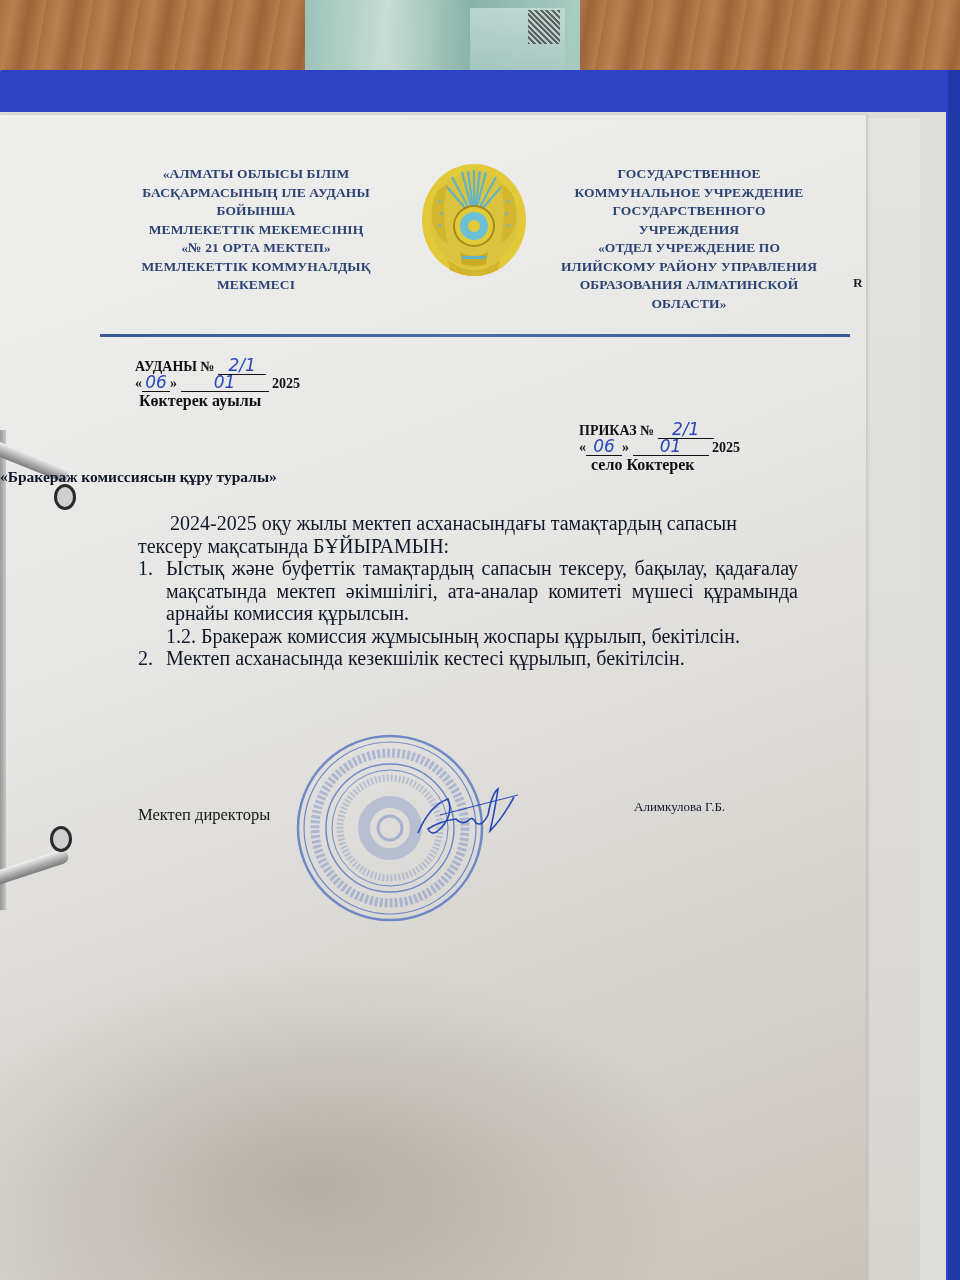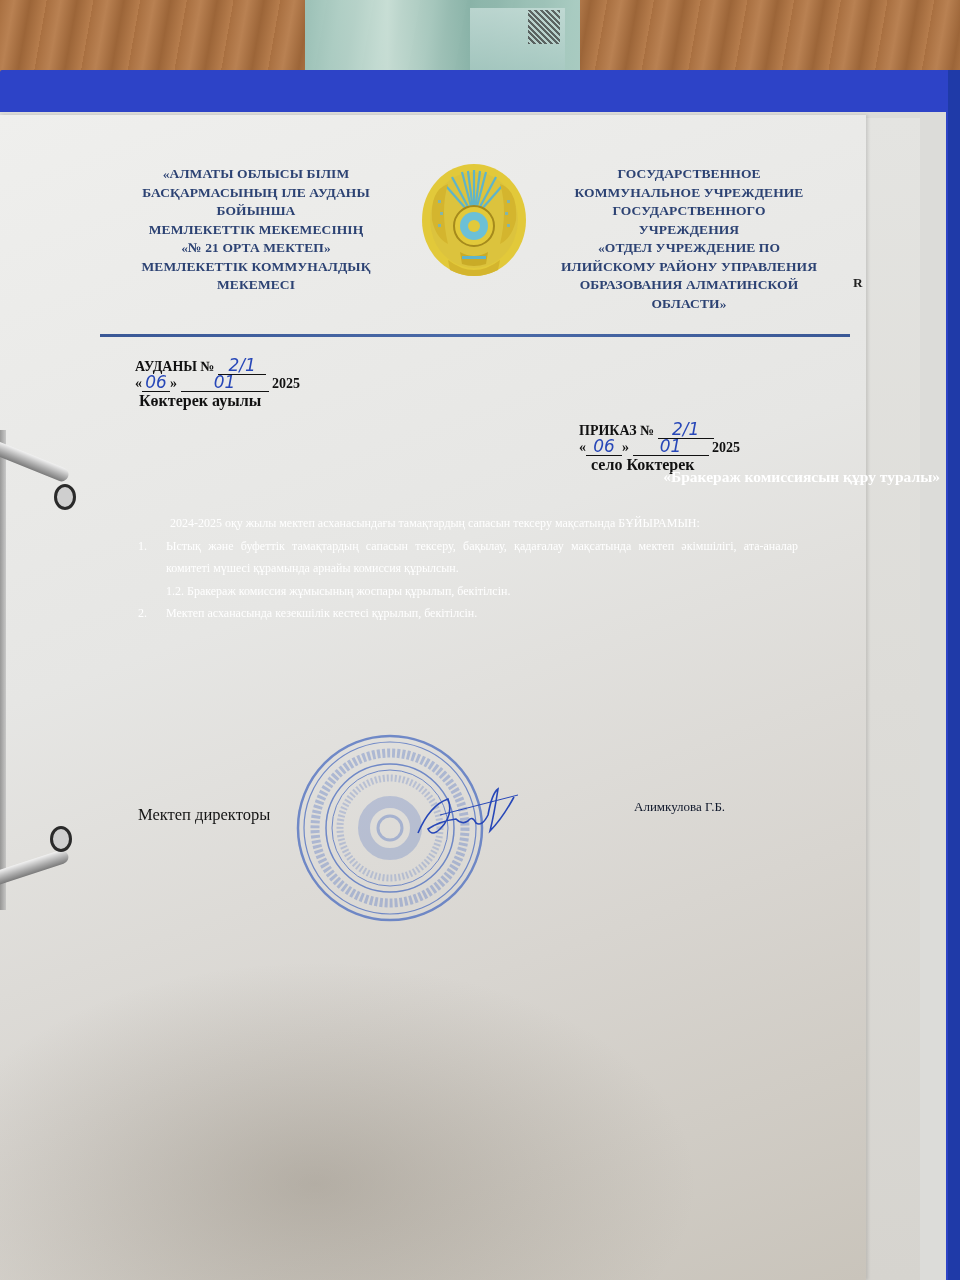--- a/index.html
+++ b/index.html
@@ -79,24 +79,24 @@
   
   .order { position:absolute; font-weight:bold; color:#111; font-size:14px; line-height:17px; }
   .order-kz { left:135px; top:358px; }
   .order-ru { left:579px; top:374px;margin-top:48px; }
   .row { white-space:nowrap; position:relative; }
   .hw { font-family:"DejaVu Sans", sans-serif; font-style:italic; font-weight:normal;
     color:#2747b8; font-size:17px; display:inline-block; }
   .blank { display:inline-block; border-bottom:1px solid #111; text-align:center; vertical-align:bottom; line-height:15px; }
   .place { font-size:16px; }
 
-  .title { position:absolute; left:0; width:940px; top:468px; text-align:right;
-    font-weight:bold; font-size:15.5px; color:#ffffff; }
-  .body { position:absolute; left:138px; top:512px; width:660px; font-size:12px;
-    line-height:22.5px; color:#ffffff; }
+  .title { position:absolute; left:0; width:940px; top:468px; text-align:left;
+    font-weight:bold; font-size:15.5px; color:#0f172a; }
+  .body { position:absolute; left:138px; top:512px; width:660px; font-size:20px;
+    line-height:22.5px; color:#0f172a; }
   .para { text-indent:32px; margin:0; }
   .list { margin:0; padding:0; list-style:none; }
   .li { position:relative; padding-left:28px; text-align:justify; }
   .li .num { position:absolute; left:0; top:0; }
   .sub { padding-left:28px; }
 
   .signer-role { position:absolute; left:138px; top:805px; font-size:16.5px; color:#151515; }
   .signer-name { position:absolute; left:634px; top:799px; font-size:13px; color:#0f172a; }
   .stamp { position:absolute; left:290px; top:728px; width:200px; height:200px; opacity:.75; }
   .signature { position:absolute; left:410px; top:785px; width:110px; height:60px; }

